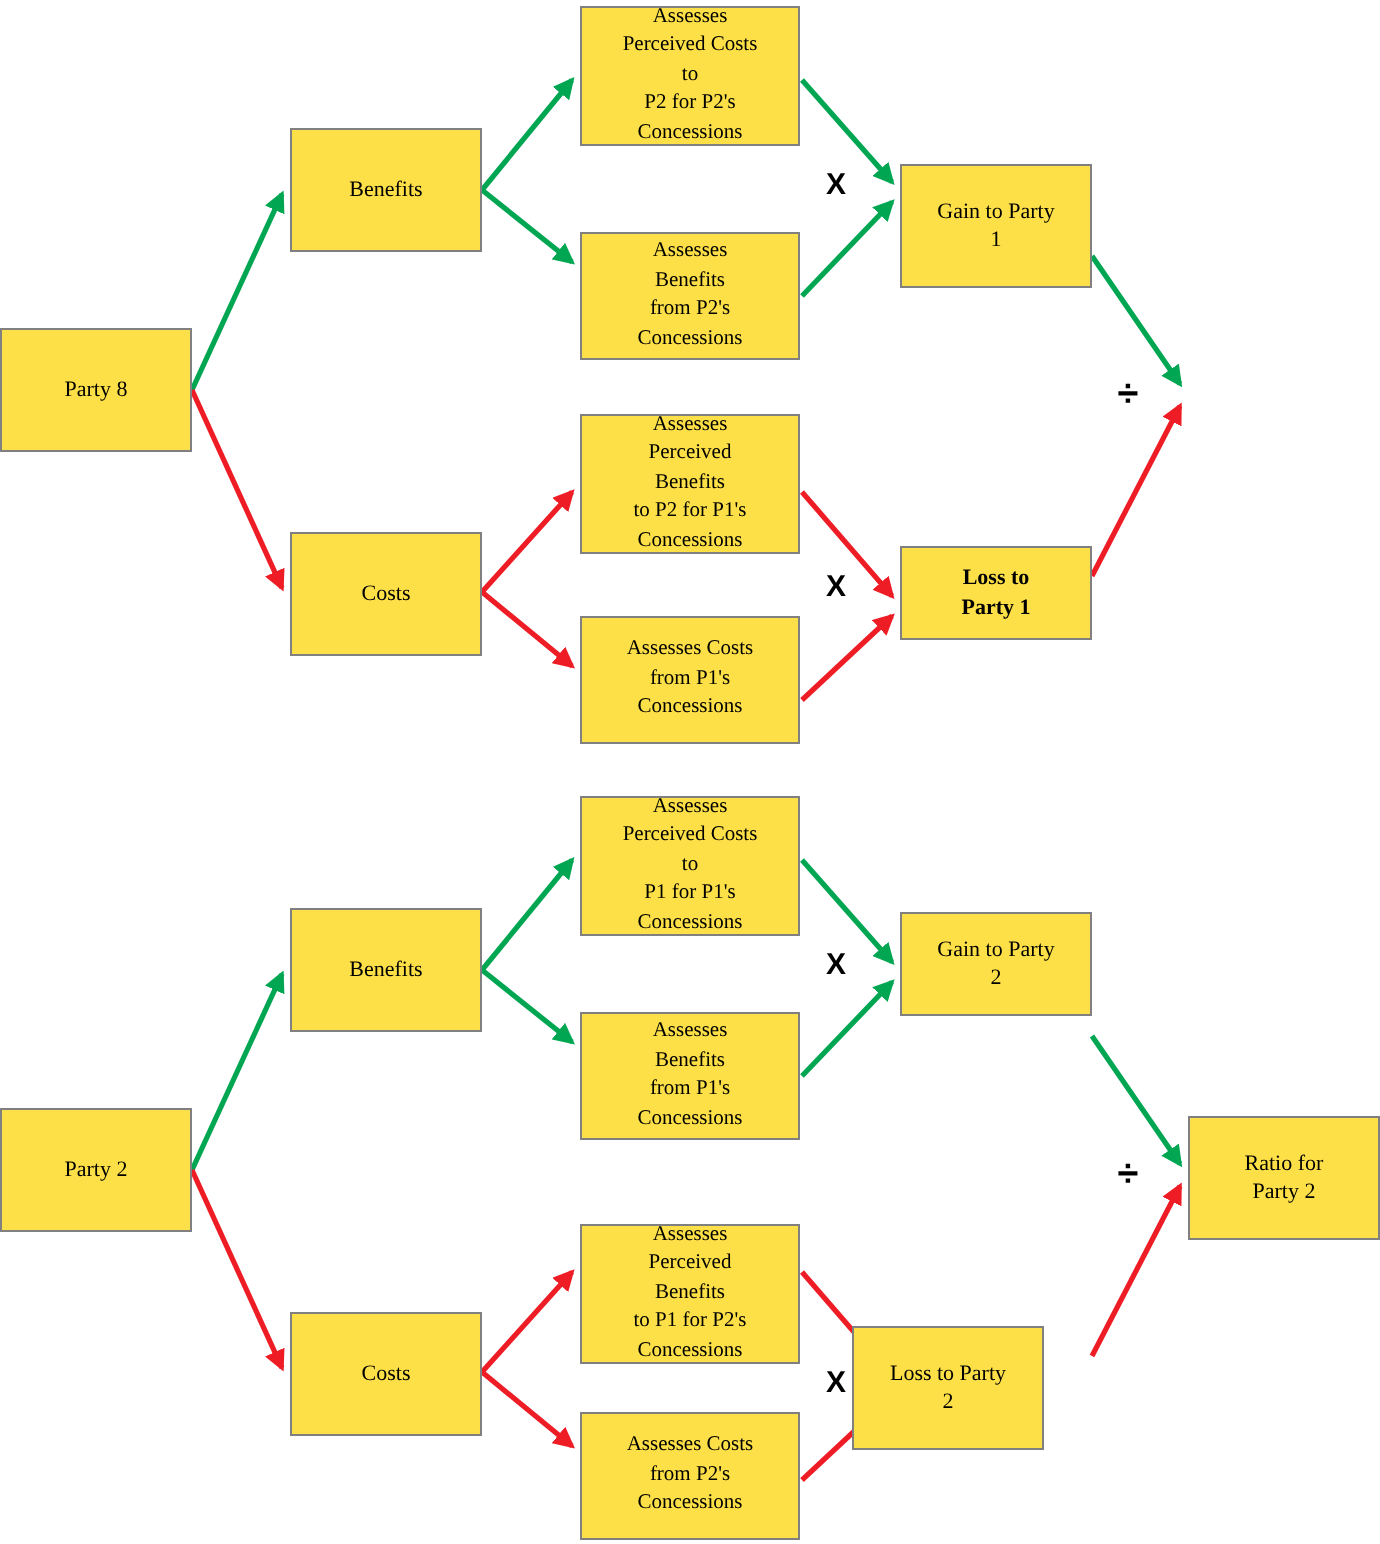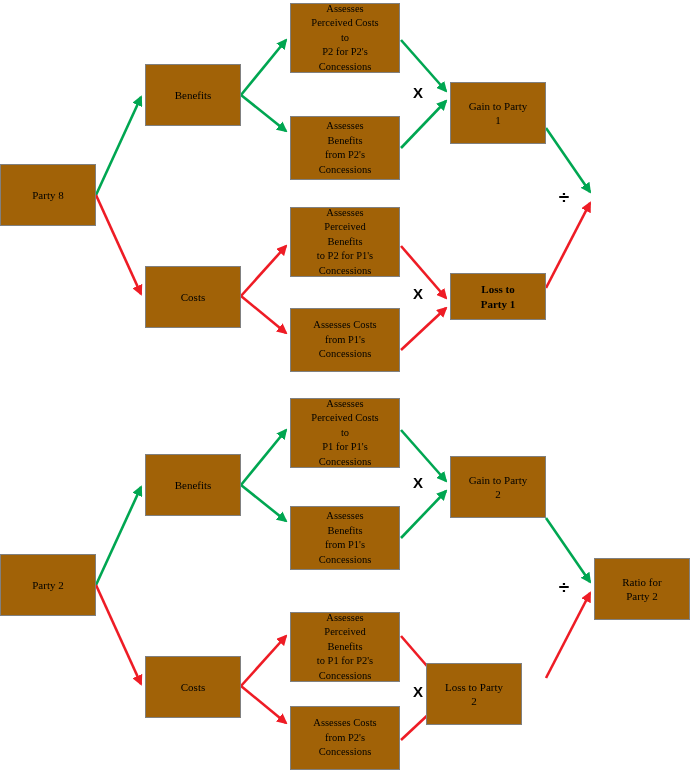--- a/index.html
+++ b/index.html
@@ -12,21 +12,21 @@
     width: 690px;
     height: 772px;
     background: #ffffff;
     font-family: "Liberation Serif", "DejaVu Serif", serif;
     overflow: hidden;
   }
   .nodebox {
     position: absolute;
     box-sizing: border-box;
     border: 1px solid #808080;
-    background: #a16207;
+    background: #fde047;
     color: #000000;
     display: flex;
     align-items: center;
     justify-content: center;
     text-align: center;
     font-size: 11px;
     line-height: 14.5px;
     z-index: 3;
     padding: 1px 17px;
   }
@@ -229,21 +229,21 @@
   </div>
 
   <div class="op" style="left:409px; top:475px; width:18px;">
     <span>X</span>
   </div>
 
   <div class="op" style="left:409px; top:684px; width:18px;">
     <span>X</span>
   </div>
 
-  <div class="nodebox" style="left:450px; top:456px; width:96px; height:62px;">
+  <div class="nodebox" style="left:450px; top:456px; width:96px; height:52px;">
     <span>Gain to Party 2</span>
   </div>
 
   <div class="nodebox" style="left:426px; top:663px; width:96px; height:62px;">
     <span>Loss to Party 2</span>
   </div>
 
   <div class="op div" style="left:554px; top:578px; width:20px;">
     <span>÷</span>
   </div>

